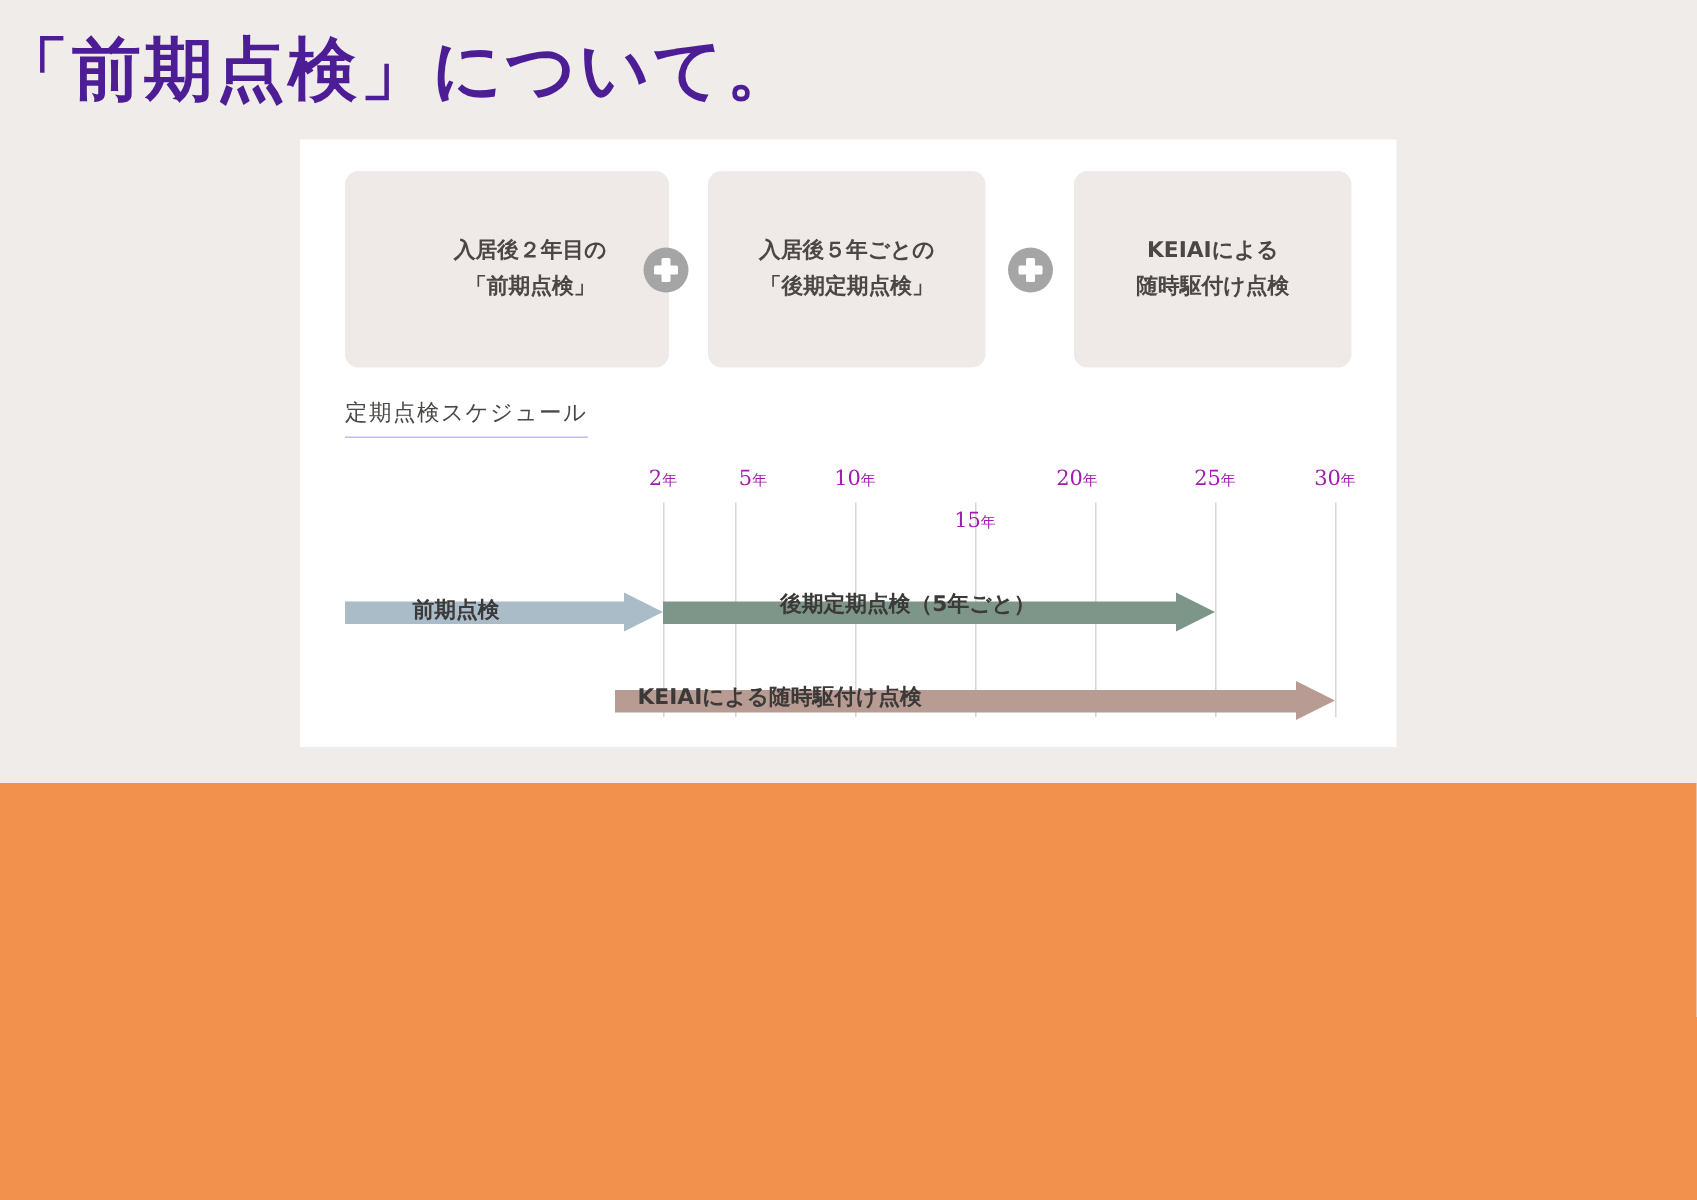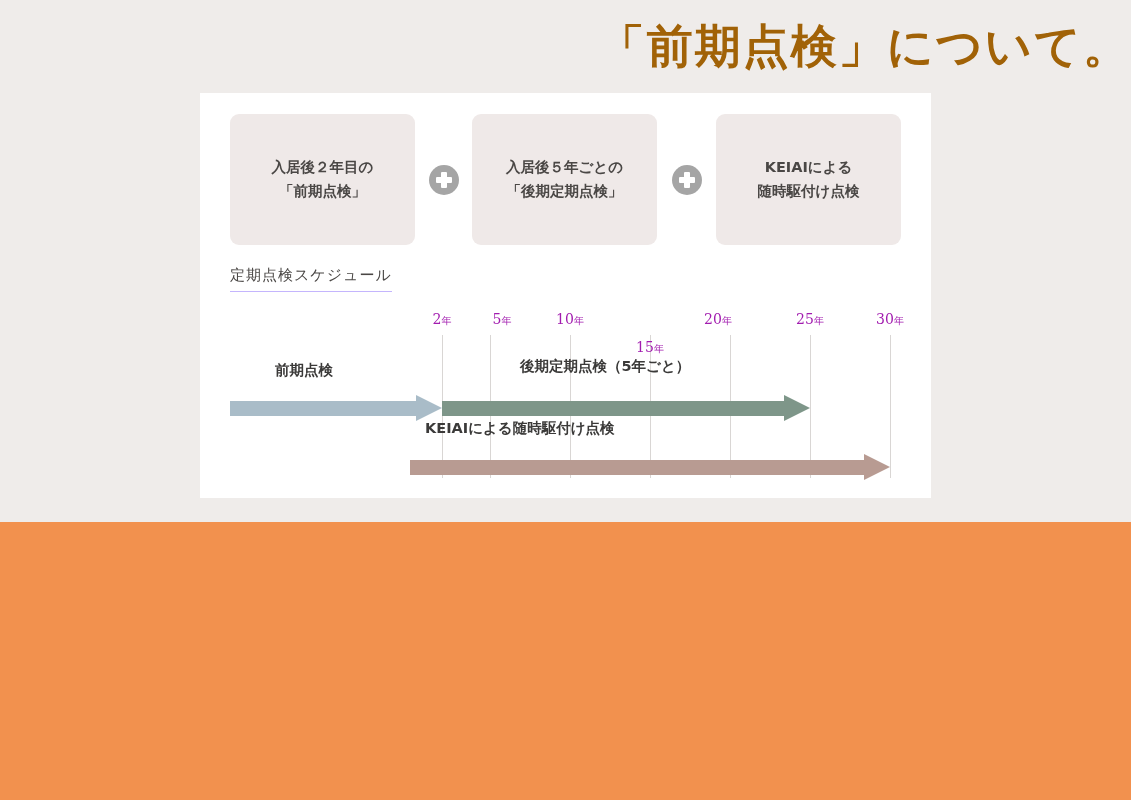--- a/index.html
+++ b/index.html
@@ -15,25 +15,25 @@
     overflow: hidden;
     position: relative;
   }
 
   
   .page-title {
     position: absolute;
     top: 16px;
     left: 0;
     width: 1131px;
-    text-align: right;
+    text-align: left;
     font-size: 46px;
     font-weight: bold;
     letter-spacing: 2px;
-    color: #a16207;
+    color: #4c1d95;
     font-family: "DejaVu Sans", "Liberation Sans", sans-serif;
   }
 
   
   .diagram-panel {
     position: absolute;
     left: 200px;
     top: 93px;
     width: 731px;
     height: 405px;
@@ -57,21 +57,21 @@
     display: flex;
     align-items: center;
     justify-content: center;
     text-align: center;
     font-weight: bold;
     font-size: 14.5px;
     line-height: 1.65;
     color: #4a4745;
     font-family: "DejaVu Sans", "Liberation Sans", sans-serif;
   }
-  .box-1 { left: 0px;   width: 185px; }
+  .box-1 { left: 0px;   width: 185px; padding-left: 31px; }
   .box-2 { left: 242px; width: 185px; }
   .box-3 { left: 486px; width: 185px; }
 
   .plus-badge {
     position: absolute;
     top: 51px;
     width: 30px;
     height: 30px;
     border-radius: 50%;
     background: #a5a5a5;
@@ -135,20 +135,21 @@
   }
   .tick-label .unit { font-size: 10px; }
 
   .arrow-label {
     position: absolute;
     font-size: 14.5px;
     font-weight: bold;
     color: #3b3a39;
     white-space: nowrap;
     font-family: "DejaVu Sans", "Liberation Sans", sans-serif;
+    margin-top: 36px;
   }
   .arrow {
     position: absolute;
     height: 21px;
   }
   .arrow .shaft {
     position: absolute;
     left: 0;
     top: 3px;
     height: 15px;

